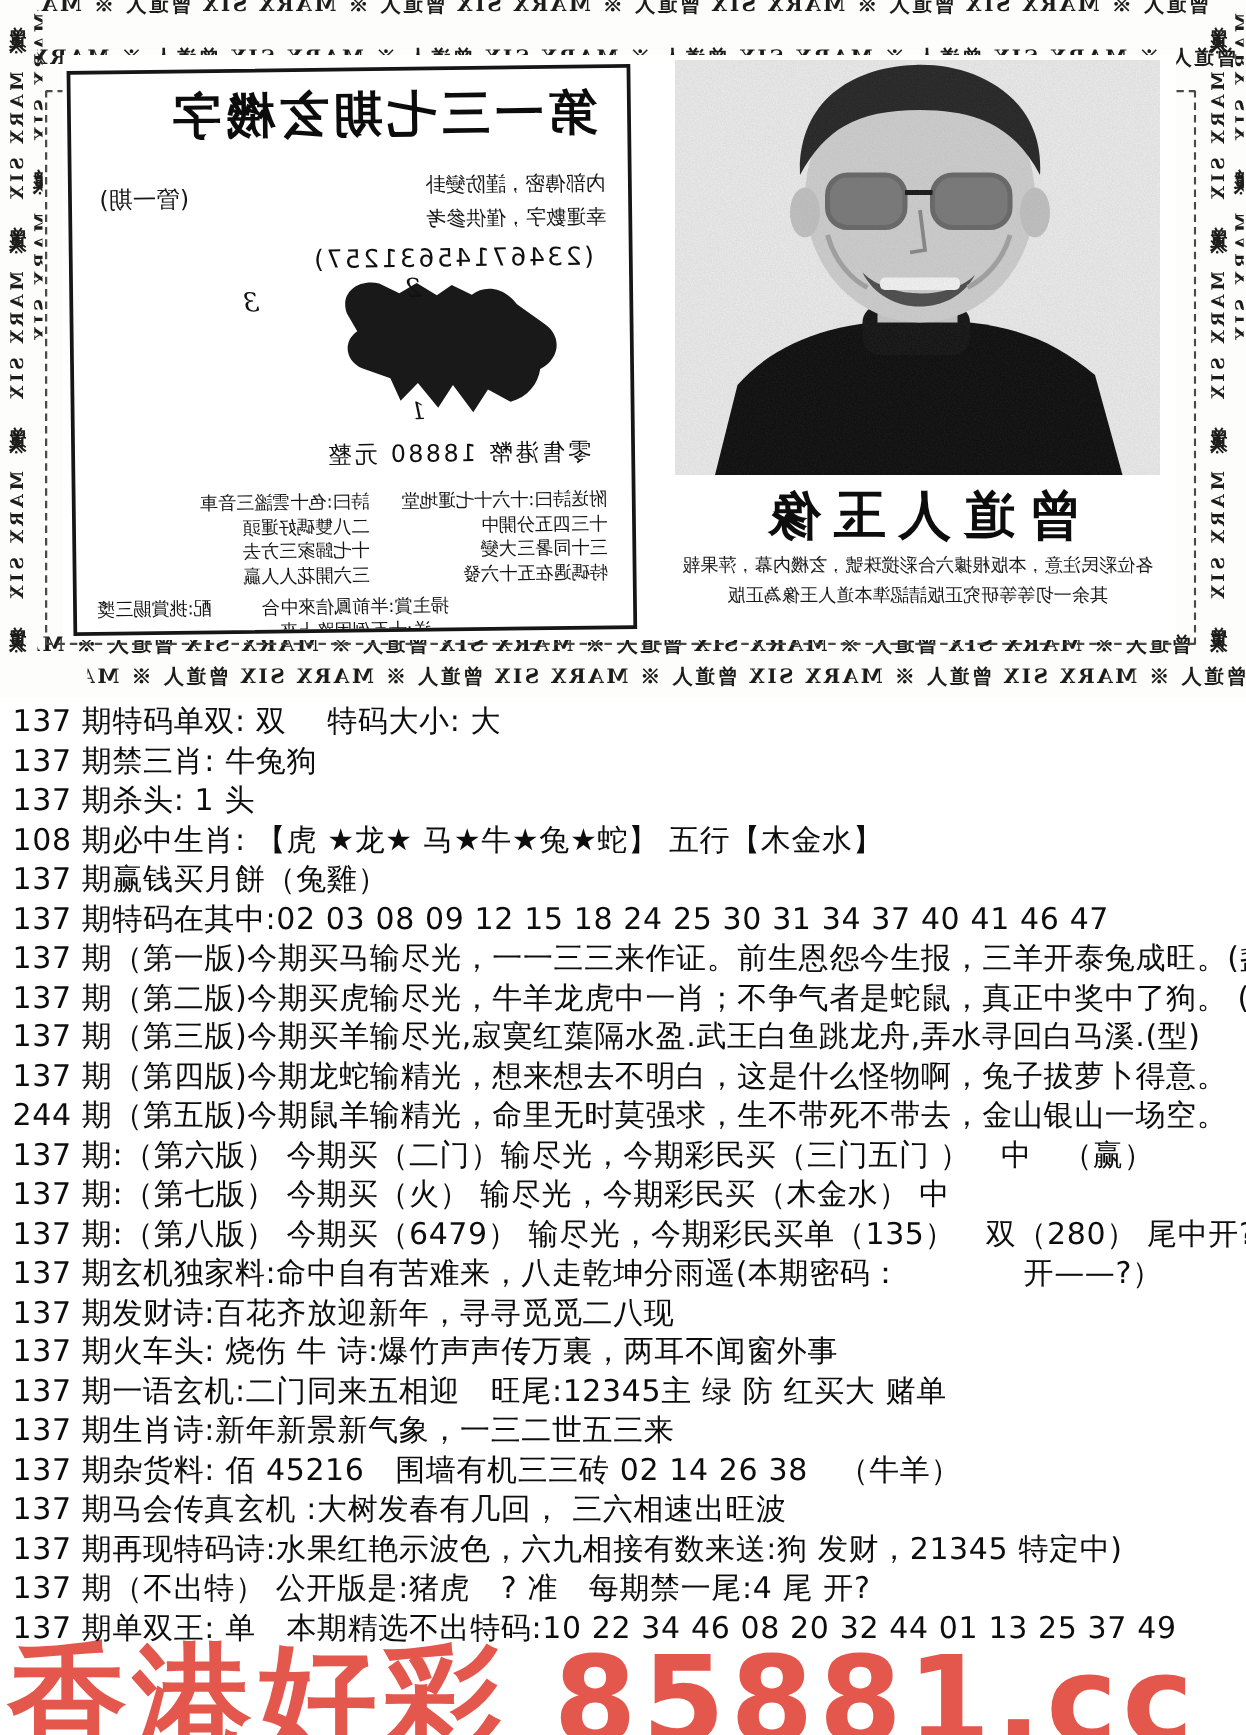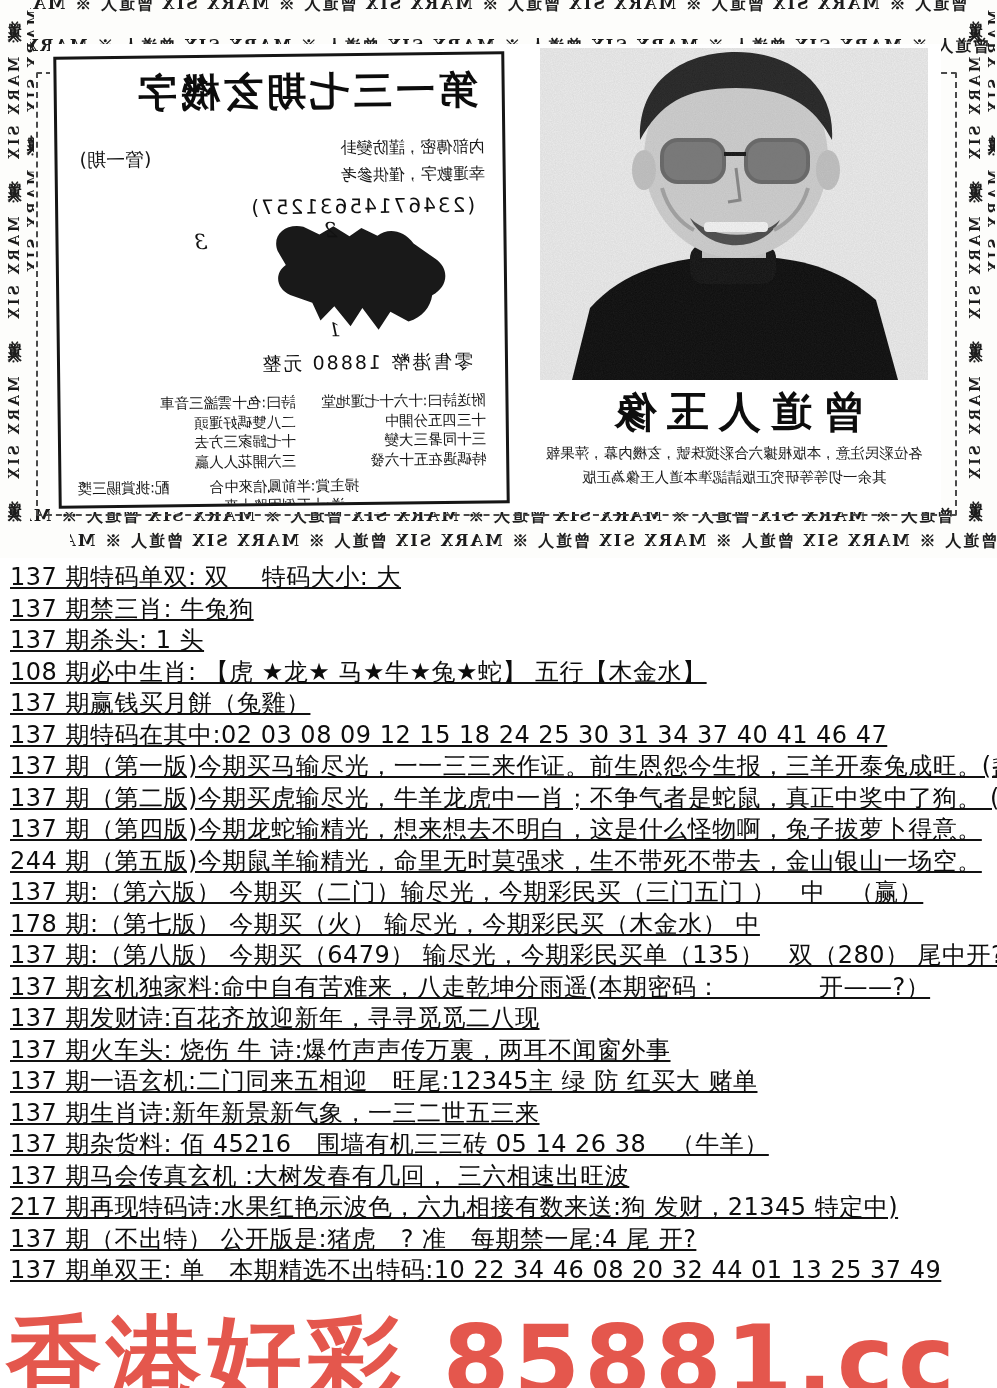--- a/index.html
+++ b/index.html
@@ -50,21 +50,21 @@
   .fd-three{left:282px;top:10px;}
   .fd-one{left:150px;top:100px;font-size:19px;}
   .sheet-price{font-size:19px;letter-spacing:2px;margin-top:6px;margin-left:18px;color:#101010;}
   .verse-grid{display:flex;gap:26px;margin-top:16px;font-size:14.5px;padding-left:6px;color:#151515;}
   .verse-col > div{line-height:19.5px;}
   .verse-bottom{position:relative;margin-top:6px;font-size:14.5px;text-align:center;color:#151515;}
   .verse-bottom > div{line-height:19px;}
   .verse-config{position:absolute;right:2px;top:0;}
 
   
-  .content{padding:4px 0 0 10px;text-decoration:underline;}
+  .content{padding:4px 0 0 10px;}
   .content-line{font-size:24px;line-height:31.5px;white-space:nowrap;color:#0d0d0d;
                 font-weight:500;letter-spacing:0.5px;}
 
   
   .watermark{position:absolute;left:6px;top:1296px;z-index:5;white-space:nowrap;
              font-size:92px;font-weight:700;letter-spacing:4px;opacity:0.85;
              mix-blend-mode:multiply;transform:scaleX(1.04) scaleY(1.05);transform-origin:left top;
              font-family:"DejaVu Sans","Liberation Sans",sans-serif;}
 </style>
 </head>
@@ -174,30 +174,31 @@
 
 <div class="content">
     <div class="content-line">137 期特码单双: 双　 特码大小: 大</div>
     <div class="content-line">137 期禁三肖: 牛兔狗</div>
     <div class="content-line">137 期杀头: 1 头</div>
     <div class="content-line">108 期必中生肖: 【虎 ★龙★ 马★牛★兔★蛇】 五行【木金水】</div>
     <div class="content-line">137 期赢钱买月餅（兔雞）</div>
     <div class="content-line">137 期特码在其中:02 03 08 09 12 15 18 24 25 30 31 34 37 40 41 46 47</div>
     <div class="content-line">137 期（第一版)今期买马输尽光，一一三三来作证。前生恩怨今生报，三羊开泰兔成旺。(盏)</div>
     <div class="content-line">137 期（第二版)今期买虎输尽光，牛羊龙虎中一肖；不争气者是蛇鼠，真正中奖中了狗。 (刻)</div>
+    <div class="content-line">137 期（第三版)今期买羊输尽光,寂寞红蕖隔水盈.武王白鱼跳龙舟,弄水寻回白马溪.(型)</div>
     <div class="content-line">137 期（第四版)今期龙蛇输精光，想来想去不明白，这是什么怪物啊，兔子拔萝卜得意。</div>
     <div class="content-line">244 期（第五版)今期鼠羊输精光，命里无时莫强求，生不带死不带去，金山银山一场空。</div>
     <div class="content-line">137 期:（第六版） 今期买（二门）输尽光，今期彩民买（三门五门 ）　中　（赢）</div>
-    <div class="content-line">178 期:（第七版） 今期买（火） 输尽光，今期彩民买（木金水） 中</div>
+    <div class="content-line">137 期:（第七版） 今期买（火） 输尽光，今期彩民买（木金水） 中</div>
     <div class="content-line">137 期:（第八版） 今期买（6479） 输尽光，今期彩民买单（135）　双（280） 尾中开?</div>
     <div class="content-line">137 期玄机独家料:命中自有苦难来，八走乾坤分雨遥(本期密码：　　　　开——?）</div>
     <div class="content-line">137 期发财诗:百花齐放迎新年，寻寻觅觅二八现</div>
     <div class="content-line">137 期火车头: 烧伤 牛 诗:爆竹声声传万裏，两耳不闻窗外事</div>
     <div class="content-line">137 期一语玄机:二门同来五相迎　旺尾:12345主 绿 防 红买大 赌单</div>
     <div class="content-line">137 期生肖诗:新年新景新气象，一三二世五三来</div>
-    <div class="content-line">137 期杂货料: 佰  45216　围墙有机三三砖 05 14 26 38　（牛羊）</div>
+    <div class="content-line">137 期杂货料: 佰  45216　围墙有机三三砖 02 14 26 38　（牛羊）</div>
     <div class="content-line">137 期马会传真玄机 :大树发春有几回， 三六相速出旺波</div>
-    <div class="content-line">217 期再现特码诗:水果红艳示波色，六九相接有数来送:狗 发财，21345 特定中)</div>
+    <div class="content-line">137 期再现特码诗:水果红艳示波色，六九相接有数来送:狗 发财，21345 特定中)</div>
     <div class="content-line">137 期（不出特） 公开版是:猪虎　? 准　每期禁一尾:4 尾 开?</div>
     <div class="content-line">137 期单双王: 单　本期精选不出特码:10 22 34 46 08 20 32 44 01 13 25 37 49</div>
   </div>
 
 <div class="watermark" style="color: rgb(224, 57, 46);">香港好彩 85881.cc</div>
 
 </body></html>

